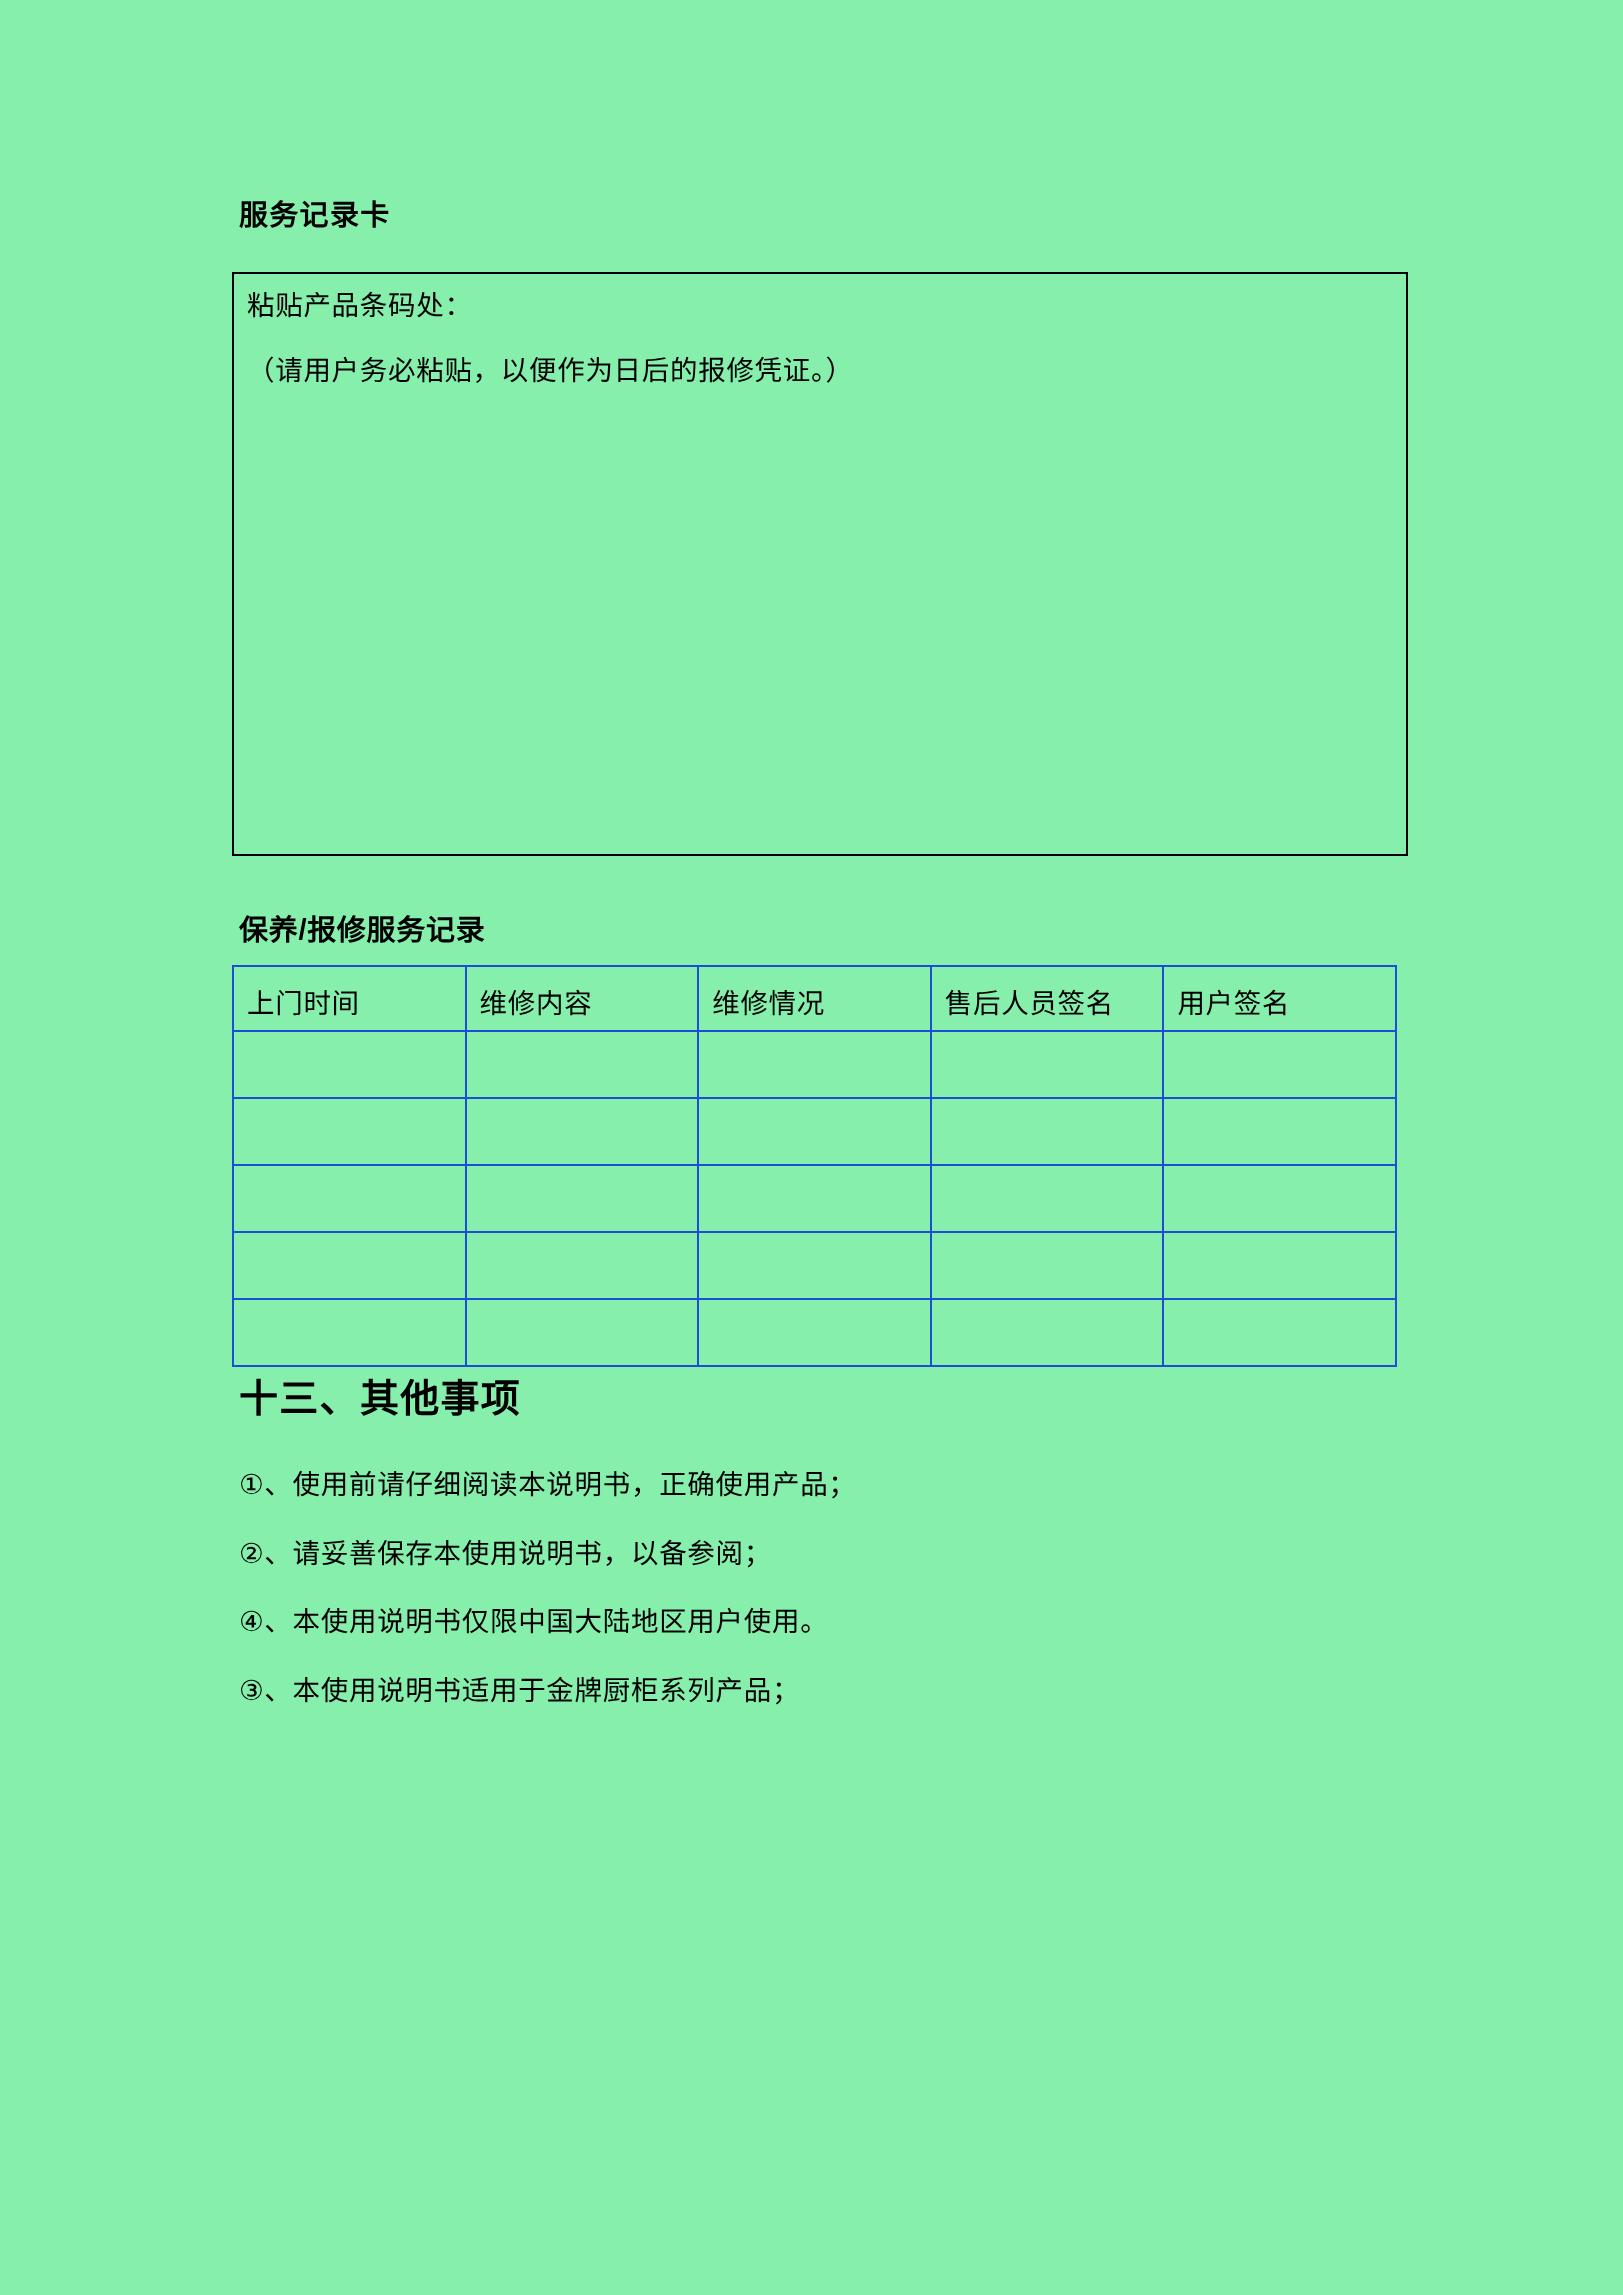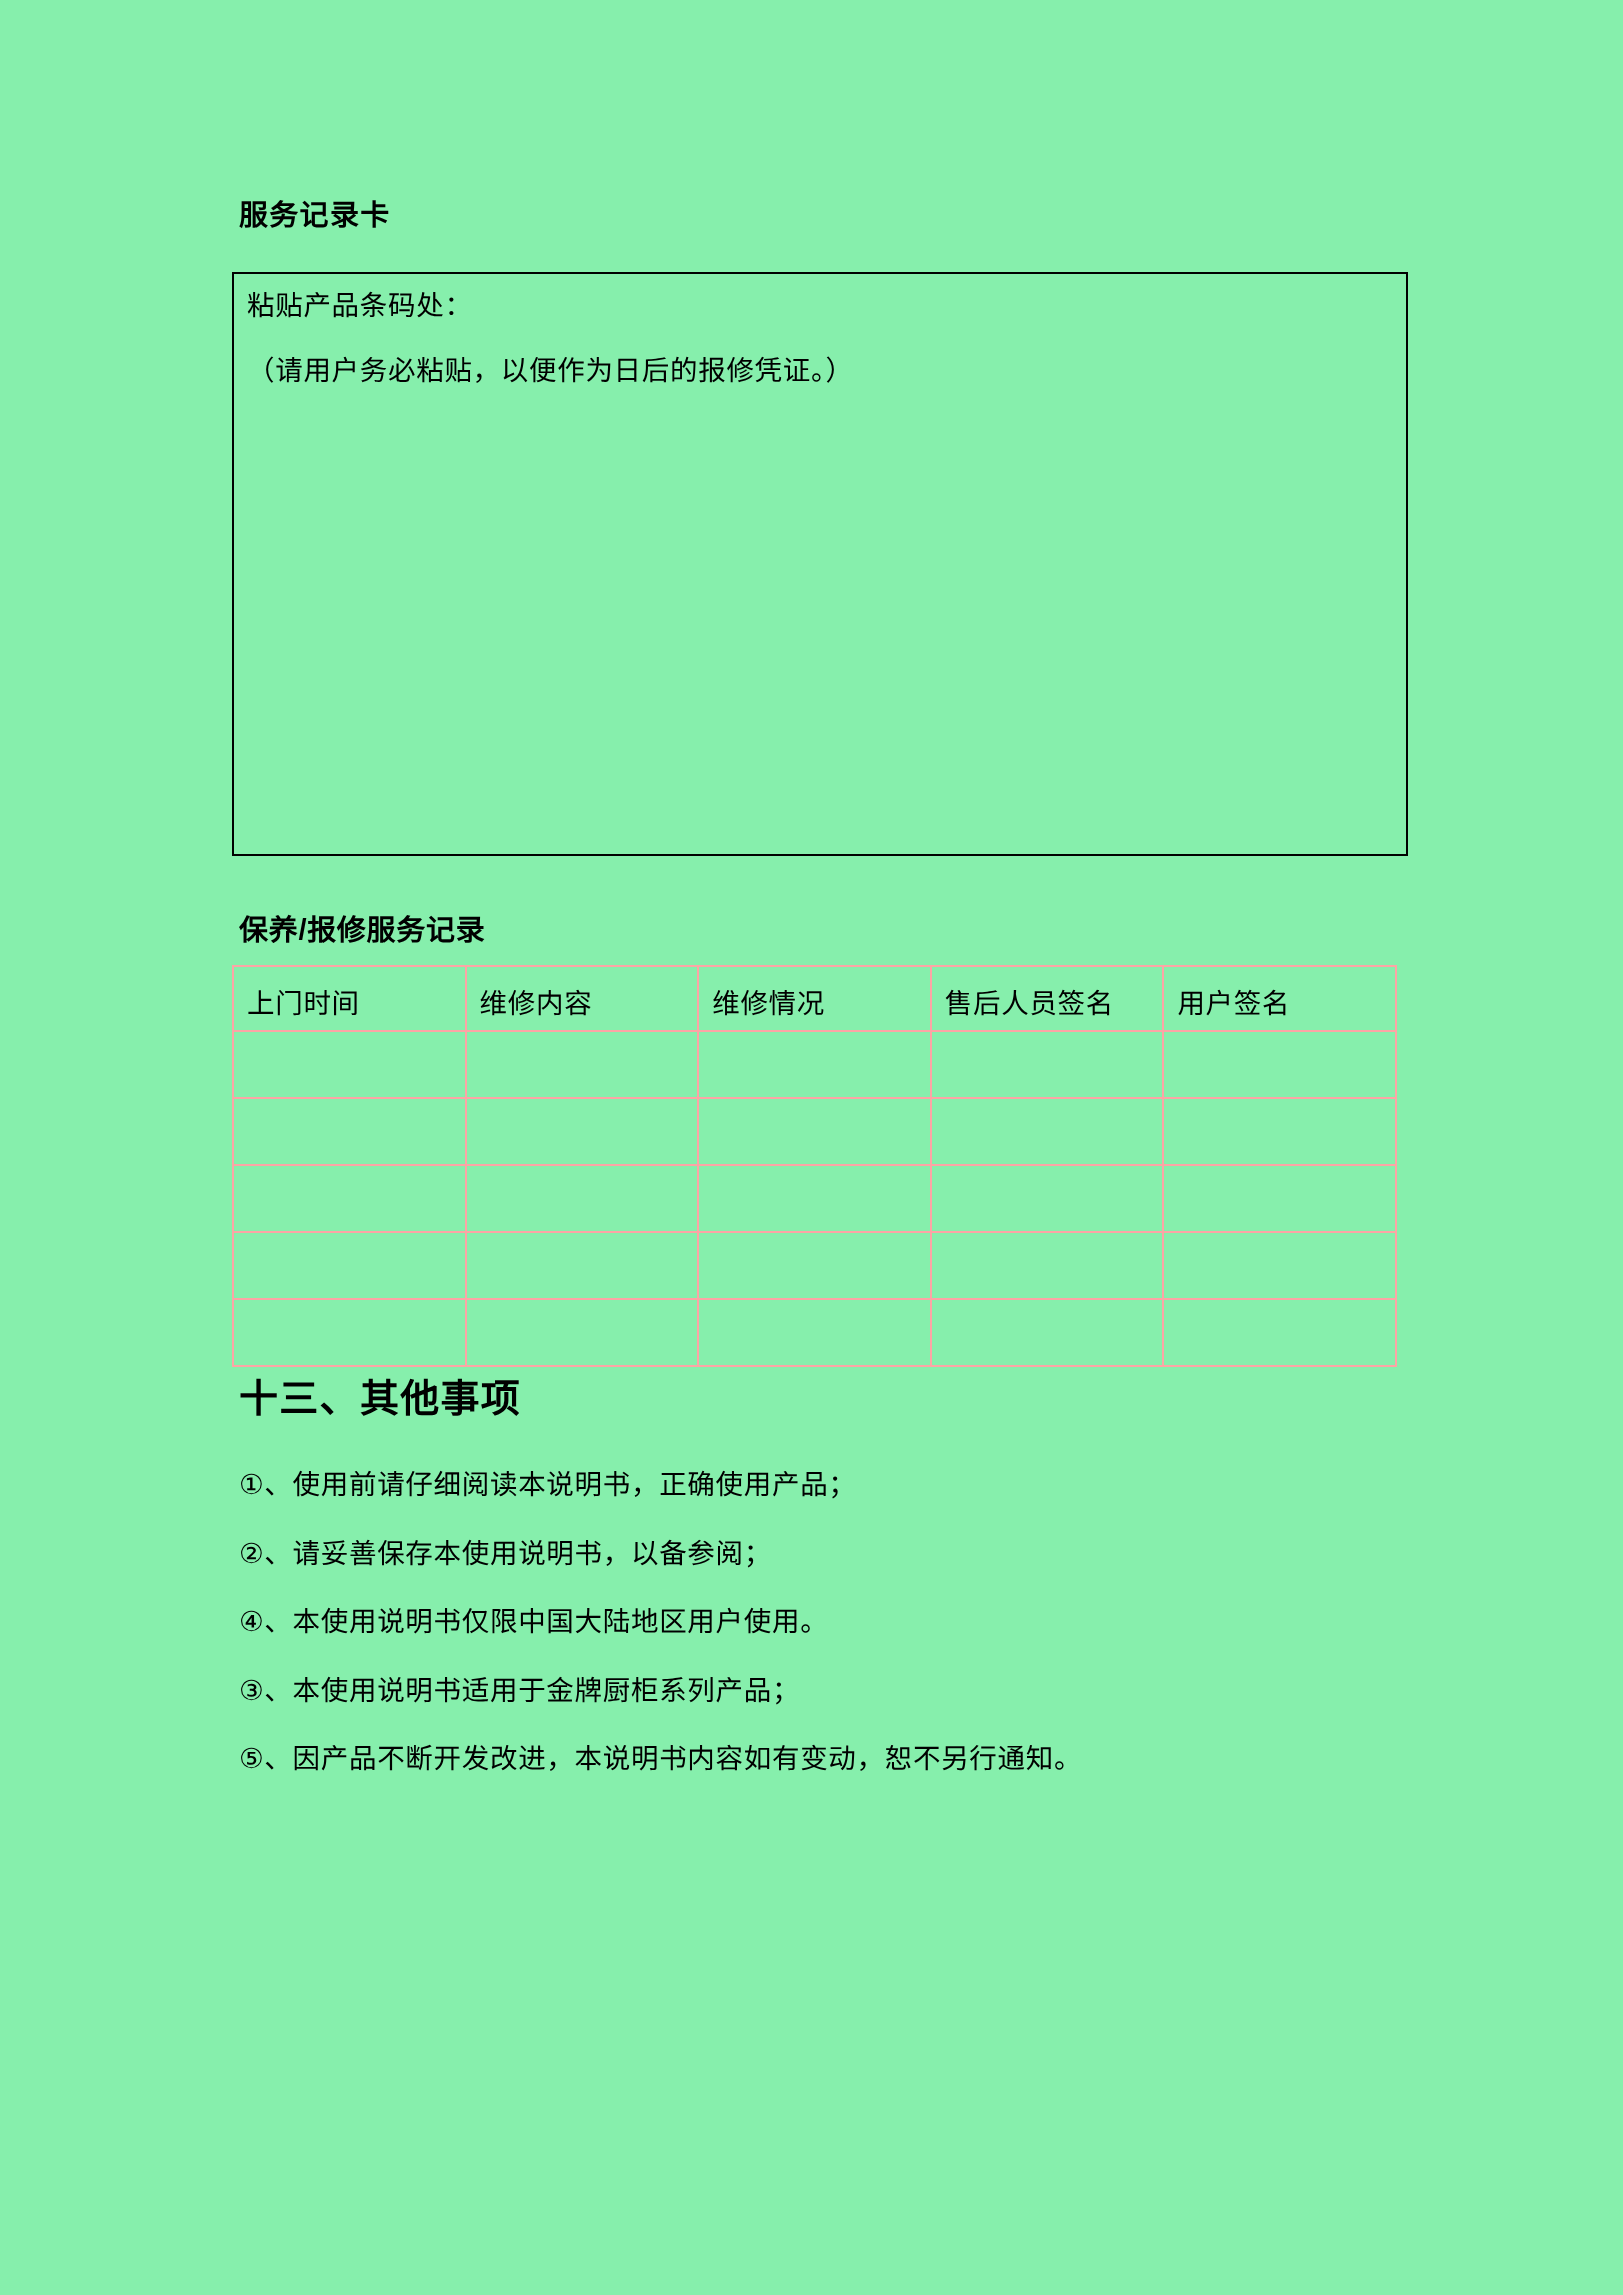--- a/index.html
+++ b/index.html
@@ -65,21 +65,21 @@
   .record-table {
     position: absolute;
     left: 232px;
     top: 965px;
     width: 1165px;
     border-collapse: collapse;
     table-layout: fixed;
   }
   .record-table th,
   .record-table td {
-    border: 2px solid #fca5a5;
+    border: 2px solid #1d4ed8;
     font-size: 27.5px;
     font-weight: normal;
     text-align: left;
     vertical-align: middle;
     padding: 4px 0 0 13px;
     letter-spacing: 0.7px;
   }
   .record-table thead tr { height: 65px; }
   .record-table tbody tr { height: 67px; }
   .record-table th { width: 20%; }
@@ -174,17 +174,16 @@
       </tbody>
   </table>
 
   <h1 class="chapter-heading">十三、其他事项</h1>
 
   <ol class="notes">
     <li>①、使用前请仔细阅读本说明书，正确使用产品；</li>
     <li>②、请妥善保存本使用说明书，以备参阅；</li>
     <li>④、本使用说明书仅限中国大陆地区用户使用。</li>
     <li>③、本使用说明书适用于金牌厨柜系列产品；</li>
-    <li>⑤、因产品不断开发改进，本说明书内容如有变动，恕不另行通知。</li>
   </ol>
 
 </div>
 
 
 </body></html>

